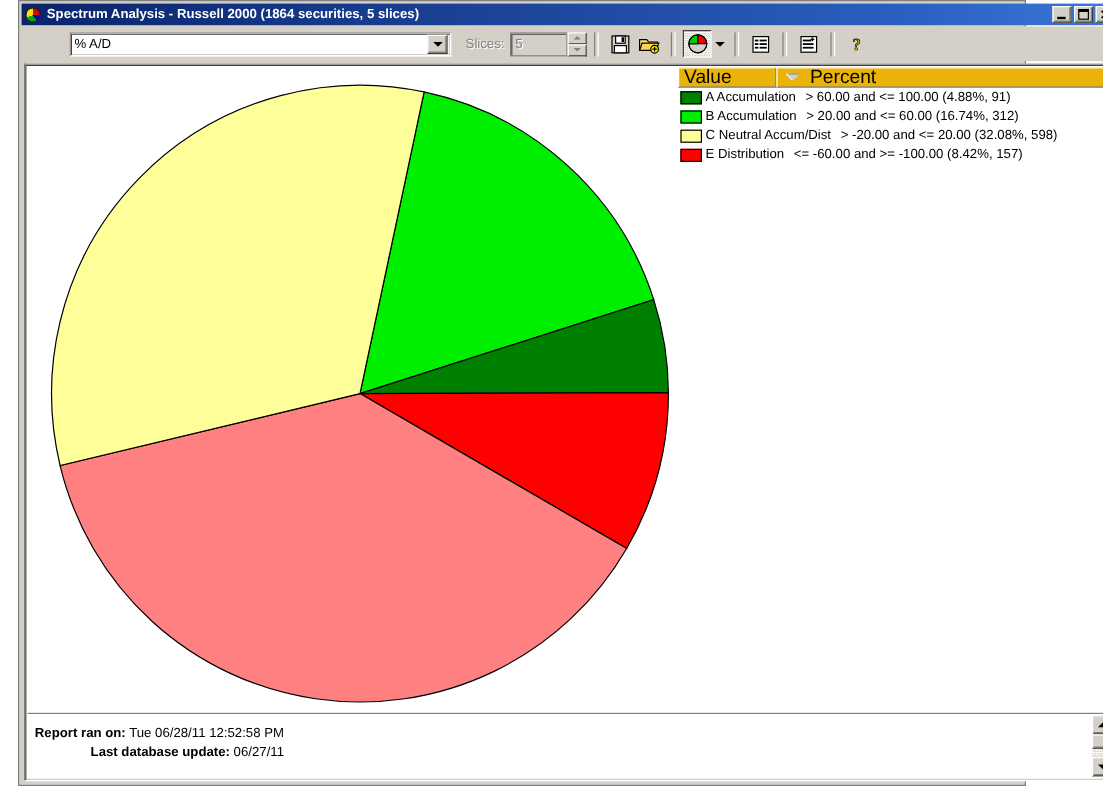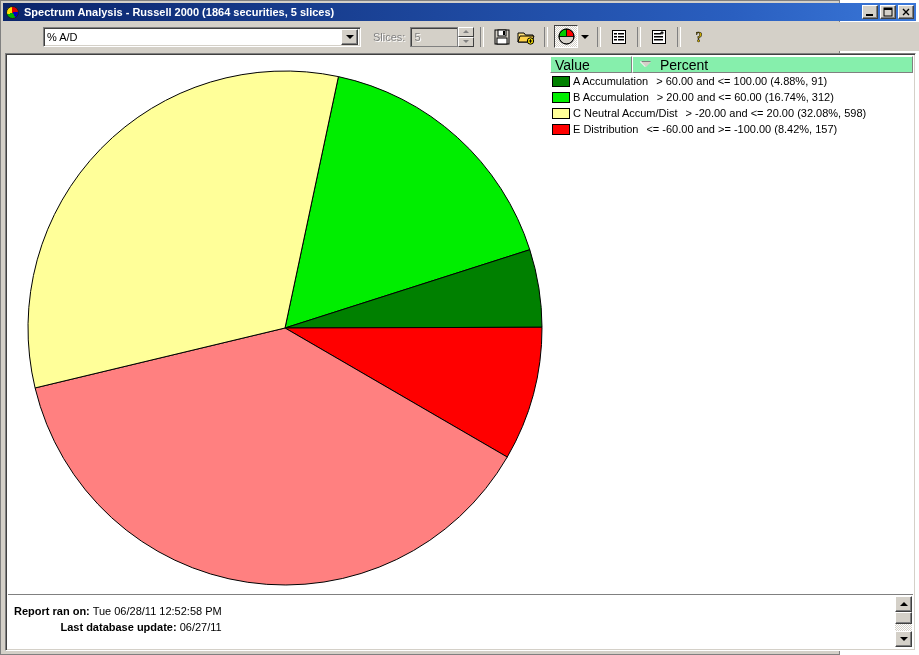--- a/index.html
+++ b/index.html
@@ -11,21 +11,21 @@
     width: 919px;
     height: 655px;
     overflow: hidden;
     font-family: "Liberation Sans", sans-serif;
     font-size: 11px;
     color: #000000;
   }
 
   .app-window {
     position: absolute;
-    left: 0; top: 0;
+    left: 15px; top: 0;
     width: 840px;
     height: 655px;
     background: #d4d0c8;
     border: 1px solid #808080;
     box-sizing: border-box;
   }
 
   
   .title-bar {
     position: absolute;
@@ -261,29 +261,29 @@
     height: 538px;
     background: #ffffff;
   }
   .legend-head {
     display: flex;
     height: 17px;
     background: #d4d0c8;
     box-sizing: border-box;
   }
   .lh-cell {
-    background: #86efac;
+    background: #eab308;
     border-top: 1px solid #ffffff;
     border-left: 1px solid #ffffff;
     border-right: 1px solid #808080;
     border-bottom: 1px solid #808080;
     box-sizing: border-box;
     display: flex;
     align-items: center;
-    font-size: 14px;
+    font-size: 16px;
     color: #000000;
     padding-left: 4px;
     cursor: default;
     overflow: hidden;
     white-space: nowrap;
   }
   .lh-value { width: 82px; flex: 0 0 auto; }
   .lh-percent { flex: 1 1 auto; padding-left: 0; }
   .sort-ind {
     width: 0; height: 0;

